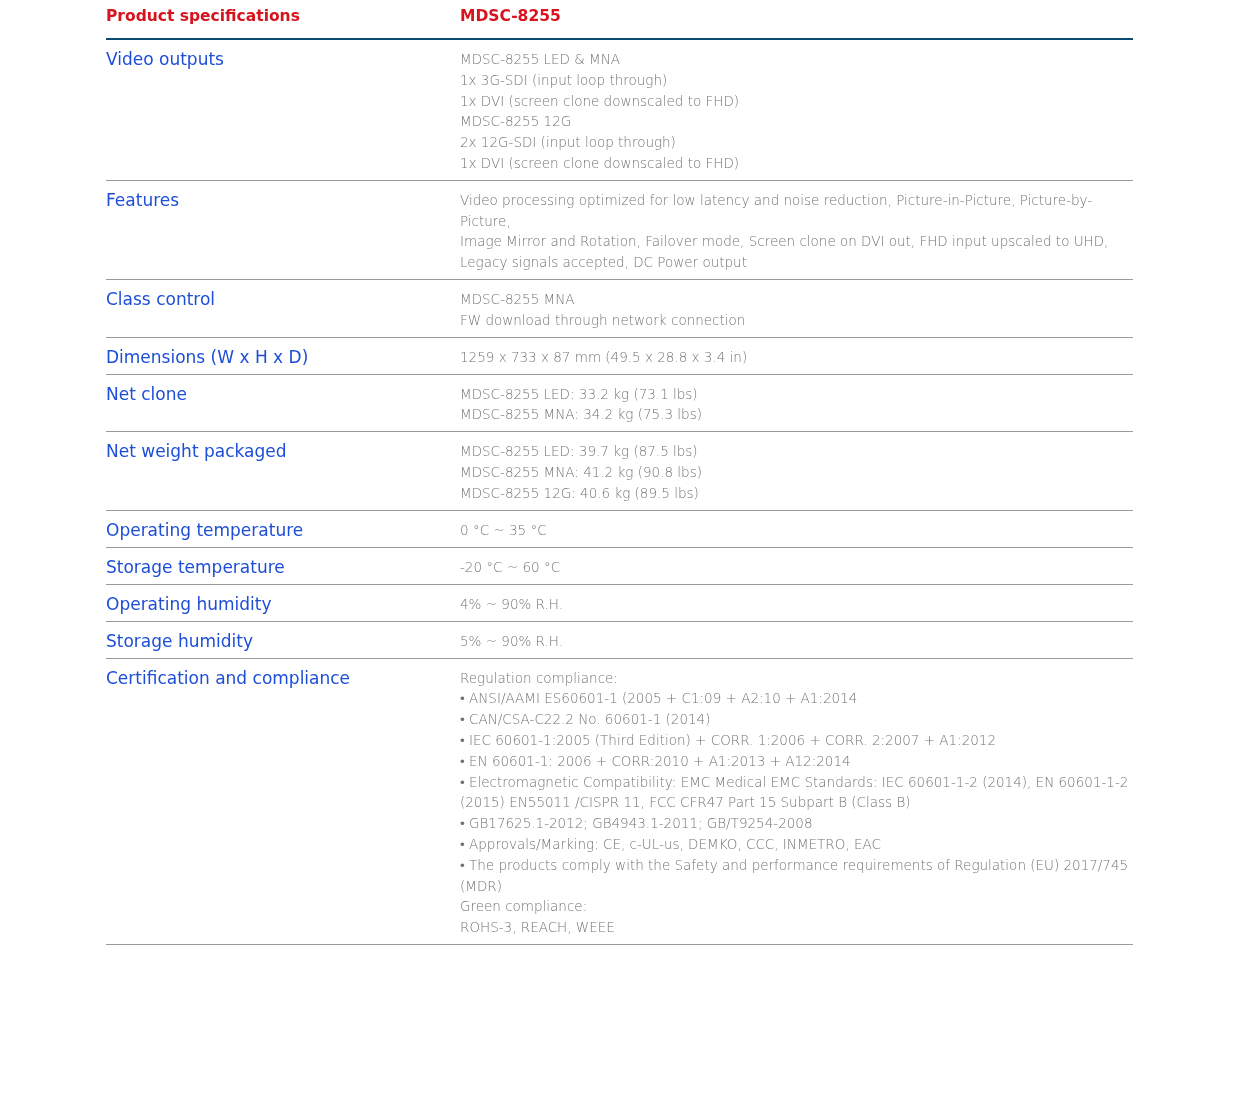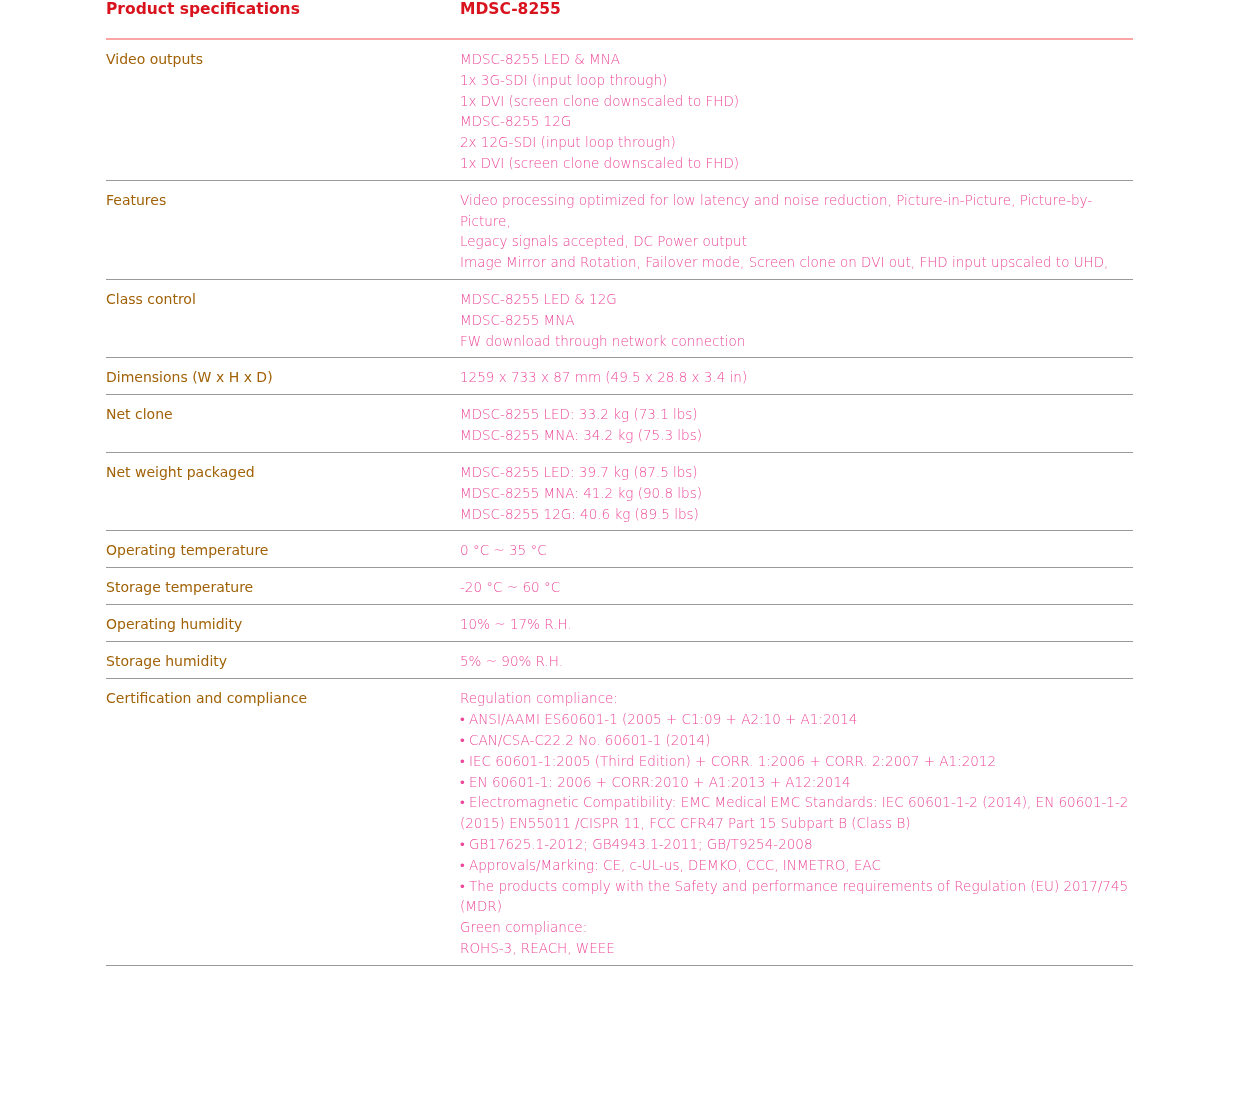--- a/index.html
+++ b/index.html
@@ -1,23 +1,23 @@
 <!DOCTYPE html>
 <html><head>
   <meta charset="utf-8">
   <style>
     html, body { margin: 0; padding: 0; background: #ffffff; }
     body { width: 1239px; height: 1110px; position: relative; overflow: hidden; }
     .sheet { position: absolute; left: 106px; top: 0; width: 1027px; }
-    .header { display: flex; height: 38px; align-items: flex-start; border-bottom: 2px solid #fca5a5; }
+    .header { display: flex; height: 38px; align-items: center; border-bottom: 2px solid #0c4a6e; }
     .header .c1, .header .c2 { font-family: "DejaVu Sans", sans-serif; font-weight: bold; font-size: 15.5px; color: #d8131d; padding-bottom: 6px; }
     .header .c1 { width: 354px; }
     .row { display: flex; border-bottom: 1px solid #9a9a9a; padding-top: 9px; padding-bottom: 6px; }
-    .label { width: 354px; font-family: "DejaVu Sans", sans-serif; font-size: 14px; color: #a16207; line-height: 21px; }
-    .value { flex: 1; font-family: "DejaVu Sans", sans-serif; font-weight: 300; font-size: 13.5px; color: #ec4899; line-height: 20.8px; }
+    .label { width: 354px; font-family: "DejaVu Sans", sans-serif; font-size: 17px; color: #1d4ed8; line-height: 21px; }
+    .value { flex: 1; font-family: "DejaVu Sans", sans-serif; font-weight: 300; font-size: 13.5px; color: #737373; line-height: 20.8px; }
     .value div { white-space: pre-wrap; }
   </style>
 </head>
 <body>
 
 <div class="sheet">
   <div class="header">
     <div class="c1">Product specifications</div>
     <div class="c2">MDSC-8255</div>
   </div>
@@ -30,28 +30,27 @@
           <div>1x DVI (screen clone downscaled to FHD)</div>
           <div>MDSC-8255 12G</div>
           <div>2x 12G-SDI (input loop through)</div>
           <div>1x DVI (screen clone downscaled to FHD)</div>
         </div>
       </div>
       <div class="row">
         <div class="label">Features</div>
         <div class="value">
           <div>Video processing optimized for low latency and noise reduction, Picture-in-Picture, Picture-by-Picture,</div>
+          <div>Image Mirror and Rotation, Failover mode, Screen clone on DVI out, FHD input upscaled to UHD,</div>
           <div>Legacy signals accepted, DC Power output</div>
-          <div>Image Mirror and Rotation, Failover mode, Screen clone on DVI out, FHD input upscaled to UHD,</div>
         </div>
       </div>
       <div class="row">
         <div class="label">Class control</div>
         <div class="value">
-          <div>MDSC-8255 LED &amp; 12G</div>
           <div>MDSC-8255 MNA</div>
           <div>FW download through network connection</div>
         </div>
       </div>
       <div class="row">
         <div class="label">Dimensions (W x H x D)</div>
         <div class="value">
           <div>1259 x 733 x 87 mm (49.5 x 28.8 x 3.4 in)</div>
         </div>
       </div>
@@ -78,21 +77,21 @@
       </div>
       <div class="row">
         <div class="label">Storage temperature</div>
         <div class="value">
           <div>-20 °C ~ 60 °C</div>
         </div>
       </div>
       <div class="row">
         <div class="label">Operating humidity</div>
         <div class="value">
-          <div>10% ~ 17% R.H.</div>
+          <div>4% ~ 90% R.H.</div>
         </div>
       </div>
       <div class="row">
         <div class="label">Storage humidity</div>
         <div class="value">
           <div>5% ~ 90% R.H.</div>
         </div>
       </div>
       <div class="row">
         <div class="label">Certification and compliance</div>

